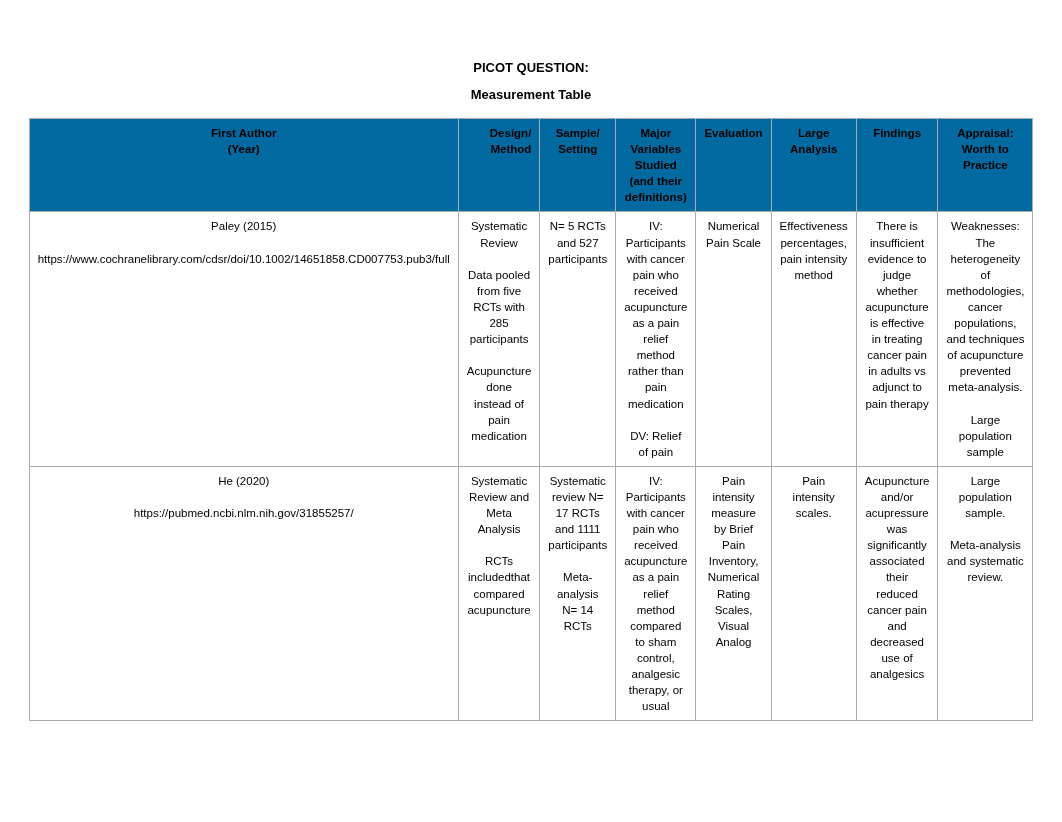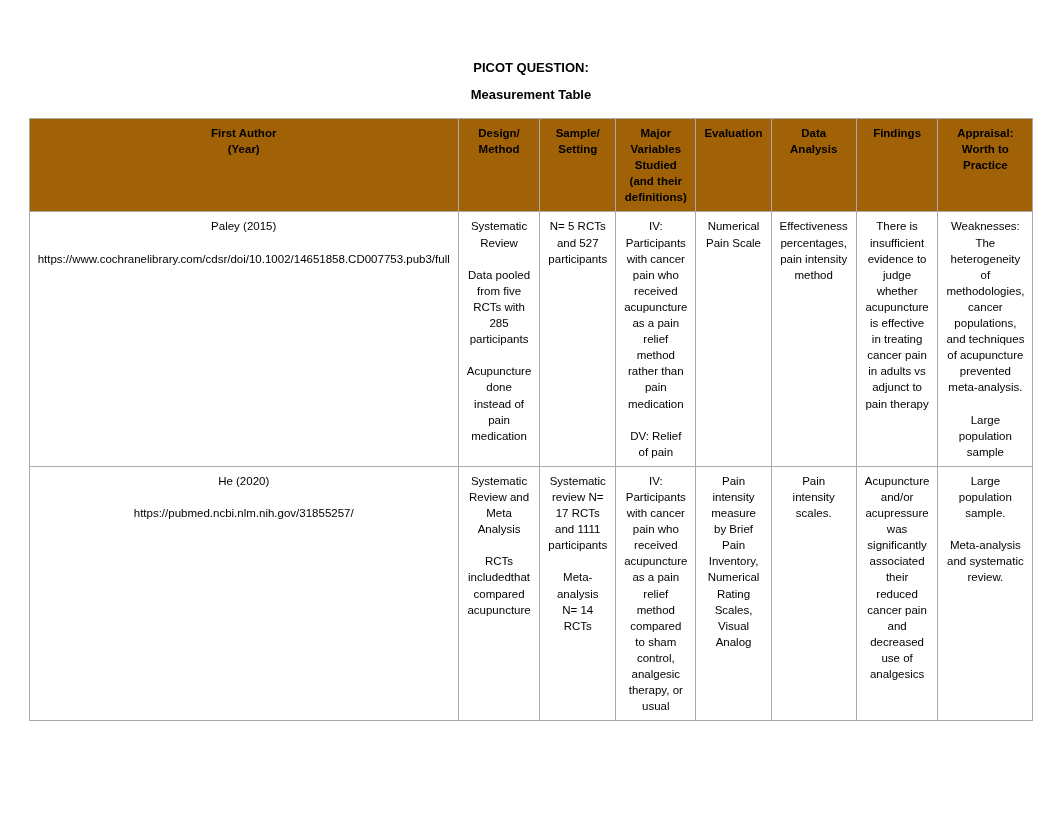--- a/index.html
+++ b/index.html
@@ -35,27 +35,27 @@
     th, td {
       border: 1px solid #aaa;
       padding: 6px 8px;
       vertical-align: top;
       font-size: 11.5px;
       line-height: 1.4;
     }
     th {
       font-weight: bold;
       text-align: center;
-      background: #a16207;
+      background: #0369a1;
     }
     td {
       text-align: center;
     }
     .col-author { width: 110px; }
-    .col-design { width: 120px; }
+    .col-design { width: 120px; text-align: right; }
     .col-sample { width: 130px; }
     .col-major  { width: 175px; }
     .col-meas   { width: 100px; }
     .col-data   { width: 110px; }
     .col-find   { width: 150px; }
     .col-appr   { width: 130px; }
   </style>
 </head>
 <body>
 
@@ -63,21 +63,21 @@
 <div class="table-title">Measurement Table</div>
 
 <table>
   <thead>
     <tr>
       <th class="col-author">First Author<br>(Year)</th>
       <th class="col-design">Design/<br>Method</th>
       <th class="col-sample">Sample/<br>Setting</th>
       <th class="col-major">Major Variables Studied<br>(and their definitions)</th>
       <th class="col-meas">Evaluation</th>
-      <th class="col-data">Data Analysis</th>
+      <th class="col-data">Large Analysis</th>
       <th class="col-find">Findings</th>
       <th class="col-appr">Appraisal:<br>Worth to Practice</th>
     </tr>
   </thead>
   <tbody id="table-body">
   <tr>
         <td>Paley (2015)<br><br>https://www.cochranelibrary.com/cdsr/doi/10.1002/14651858.CD007753.pub3/full</td>
         <td>Systematic Review<br><br>Data pooled from five RCTs with 285 participants<br><br>Acupuncture done instead of pain medication</td>
         <td>N= 5 RCTs and 527 participants</td>
         <td>IV: Participants with cancer pain who received acupuncture as a pain relief method rather than pain medication<br><br>DV: Relief of pain</td>

